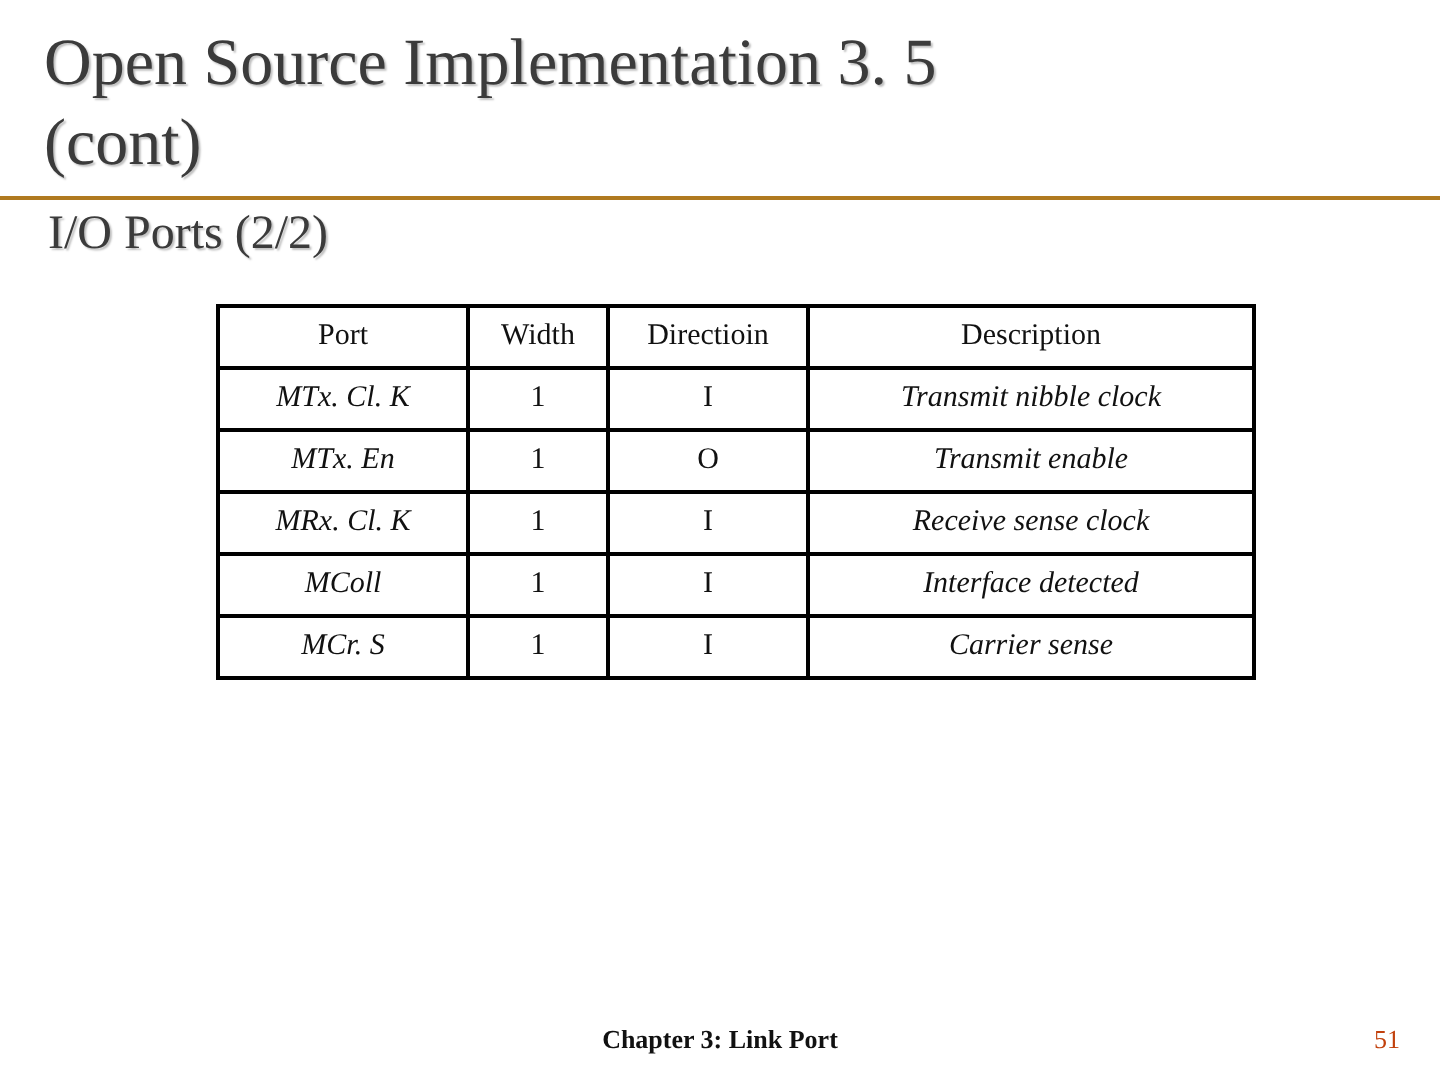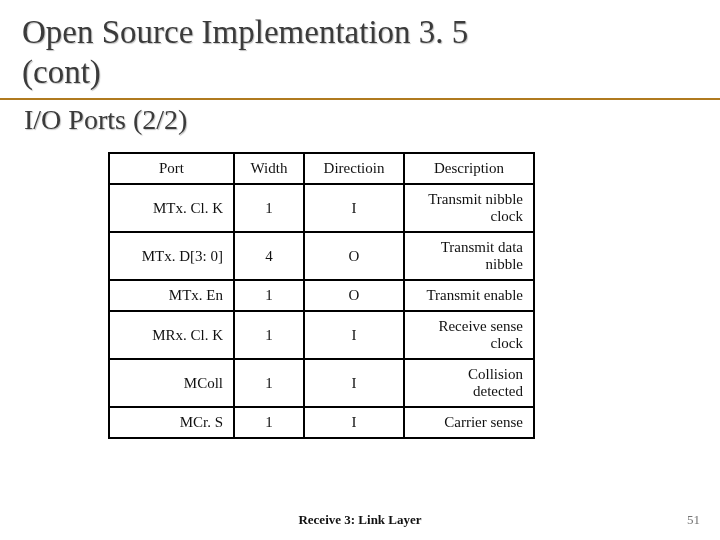--- a/index.html
+++ b/index.html
@@ -23,69 +23,69 @@
     top: 98px;
     height: 2px;
     background: #b07a1f;
   }
   .subhead-wrap {
     position: absolute;
     left: 24px;
     top: 104px;
   }
   .io-ports {
-    font-size: 28px;
+    font-size: 24px;
     color: #3b3b3b;
     text-shadow: 1px 1px 1px rgba(0,0,0,0.25);
   }
   .phy-label {
     position: absolute;
     top: 8px;
     left: 7px;
     font-size: 15px;
     color: #2a2a2a;
   }
   table.ports {
     position: absolute;
     top: 152px;
     left: 108px;
     border-collapse: collapse;
-    width: 427px;
+    width: 520px;
     background: #fff;
   }
   table.ports th, table.ports td {
     border: 2px solid #000;
     padding: 6px 10px;
     font-size: 15px;
     color: #111;
     vertical-align: middle;
   }
   table.ports th {
     font-weight: 400;
     text-align: center;
   }
   .col-port  { width: 125px; text-align: left; }
   .col-width { width: 70px;  text-align: center; }
   .col-dir   { width: 100px; text-align: center; }
   .col-desc  { text-align: left; }
-  table.ports td.col-port, table.ports td.col-desc { text-align: right; }
+  table.ports td.col-port, table.ports td.col-desc { text-align: center; font-style: italic; }
   .footer {
     position: absolute;
     left: 0; right: 0; bottom: 12px;
     text-align: center;
     font-size: 13px;
     font-weight: bold;
     color: #111;
   }
   .pagenum {
     position: absolute;
     right: 20px;
     bottom: 12px;
     font-size: 13px;
-    color: #737373;
+    color: #c2410c;
   }
 </style>
 </head>
 <body>
 
 <div class="slide">
 
   <div class="title">Open Source Implementation 3. 5</div>
   <div class="title">(cont)</div>
 
@@ -105,47 +105,41 @@
       </tr>
     </thead>
     <tbody>
       <tr>
         <td class="col-port">MTx. Cl. K</td>
         <td class="col-width">1</td>
         <td class="col-dir">I</td>
         <td class="col-desc">Transmit nibble clock</td>
       </tr>
       <tr>
-        <td class="col-port">MTx. D[3: 0]</td>
-        <td class="col-width">4</td>
-        <td class="col-dir">O</td>
-        <td class="col-desc">Transmit data nibble</td>
-      </tr>
-      <tr>
         <td class="col-port">MTx. En</td>
         <td class="col-width">1</td>
         <td class="col-dir">O</td>
         <td class="col-desc">Transmit enable</td>
       </tr>
       <tr>
         <td class="col-port">MRx. Cl. K</td>
         <td class="col-width">1</td>
         <td class="col-dir">I</td>
         <td class="col-desc">Receive sense clock</td>
       </tr>
       <tr>
         <td class="col-port">MColl</td>
         <td class="col-width">1</td>
         <td class="col-dir">I</td>
-        <td class="col-desc">Collision detected</td>
+        <td class="col-desc">Interface detected</td>
       </tr>
       <tr>
         <td class="col-port">MCr. S</td>
         <td class="col-width">1</td>
         <td class="col-dir">I</td>
         <td class="col-desc">Carrier sense</td>
       </tr>
     </tbody>
   </table>
 
-  <div class="footer">Receive 3: Link Layer</div>
+  <div class="footer">Chapter 3: Link Port</div>
   <div class="pagenum">51</div>
 </div>
 
 </body></html>

